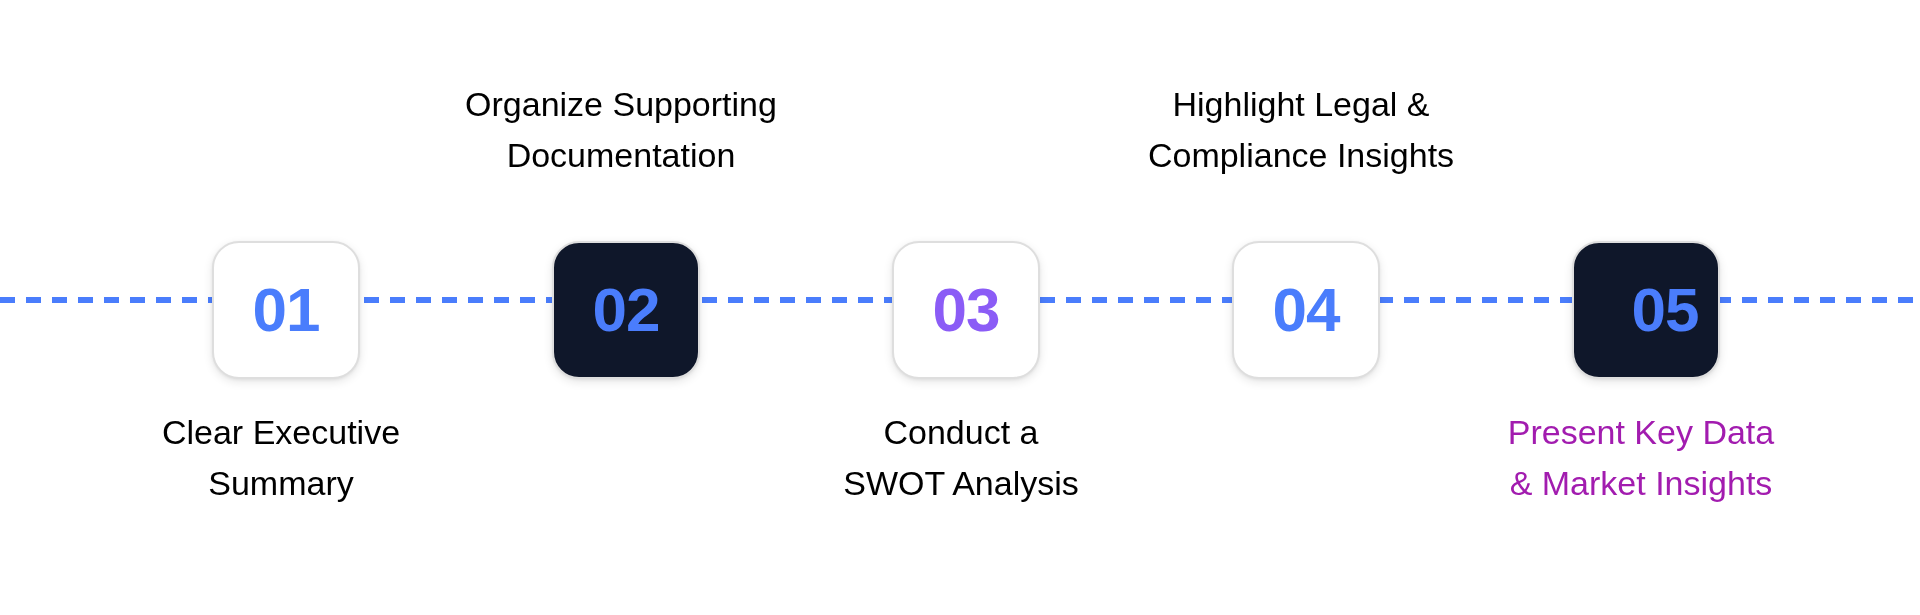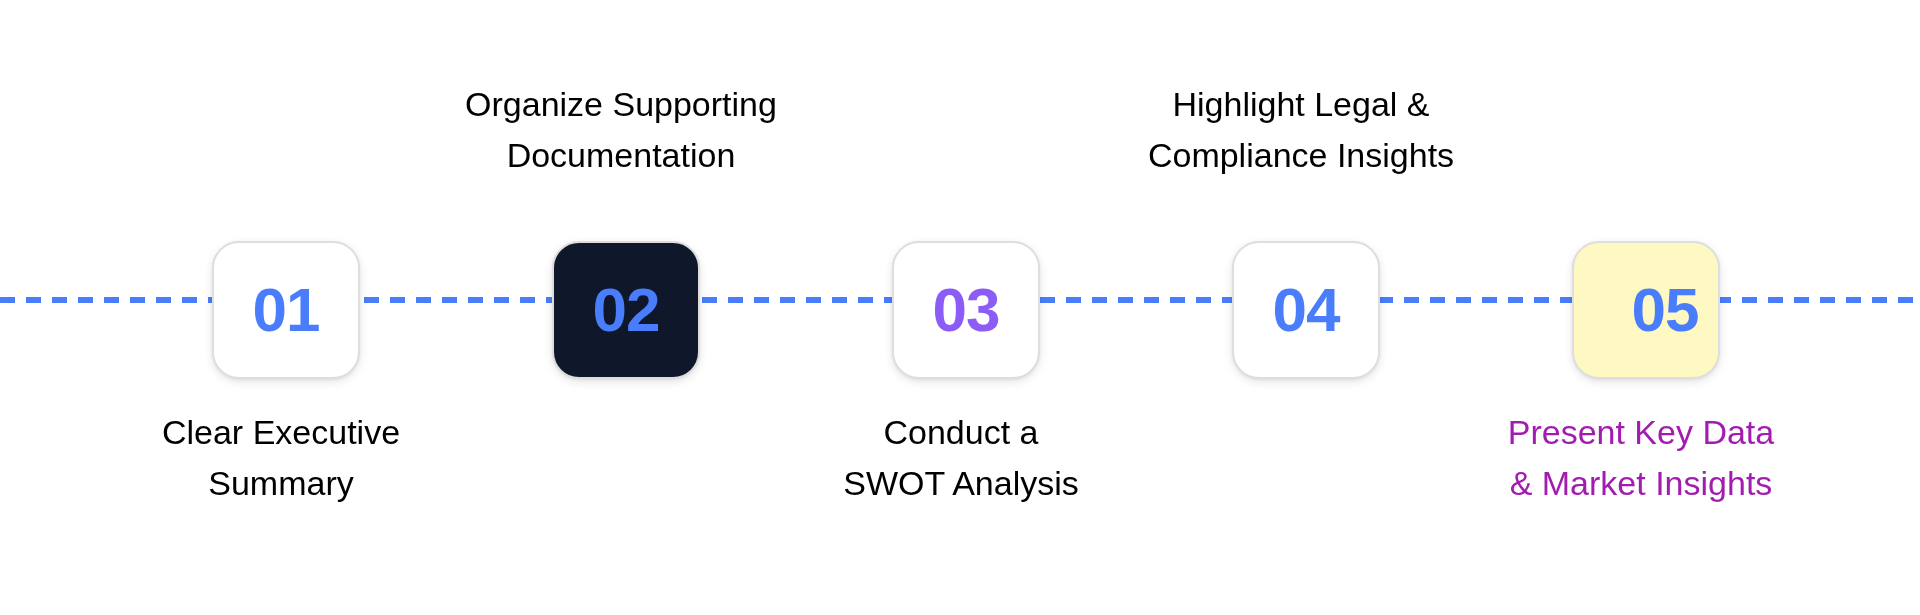--- a/index.html
+++ b/index.html
@@ -136,20 +136,20 @@
 
   <div class="step step-4">
     <div class="number-card" style="background: rgb(255, 255, 255); border-color: rgb(222, 222, 222); align-items: center;">
       <span class="number-text" style="color: rgb(74, 125, 252);">04</span>
     </div>
     <div class="step-label label-above" style="color: rgb(0, 0, 0); margin-top: 7px;">Highlight Legal &amp;
 Compliance Insights</div>
   </div>
 
   <div class="step step-5">
-    <div class="number-card" style="background: #fef9c3; border-color: rgb(222, 222, 222); padding-left: 38px;">
+    <div class="number-card" style="background: #0f172a; border-color: rgb(222, 222, 222); padding-left: 38px;">
       <span class="number-text" style="color: rgb(74, 125, 252);">05</span>
     </div>
     <div class="step-label label-below" style="color: #a21caf;">Present Key Data
 &amp; Market Insights</div>
   </div>
 
 </div>
 
 </body></html>

